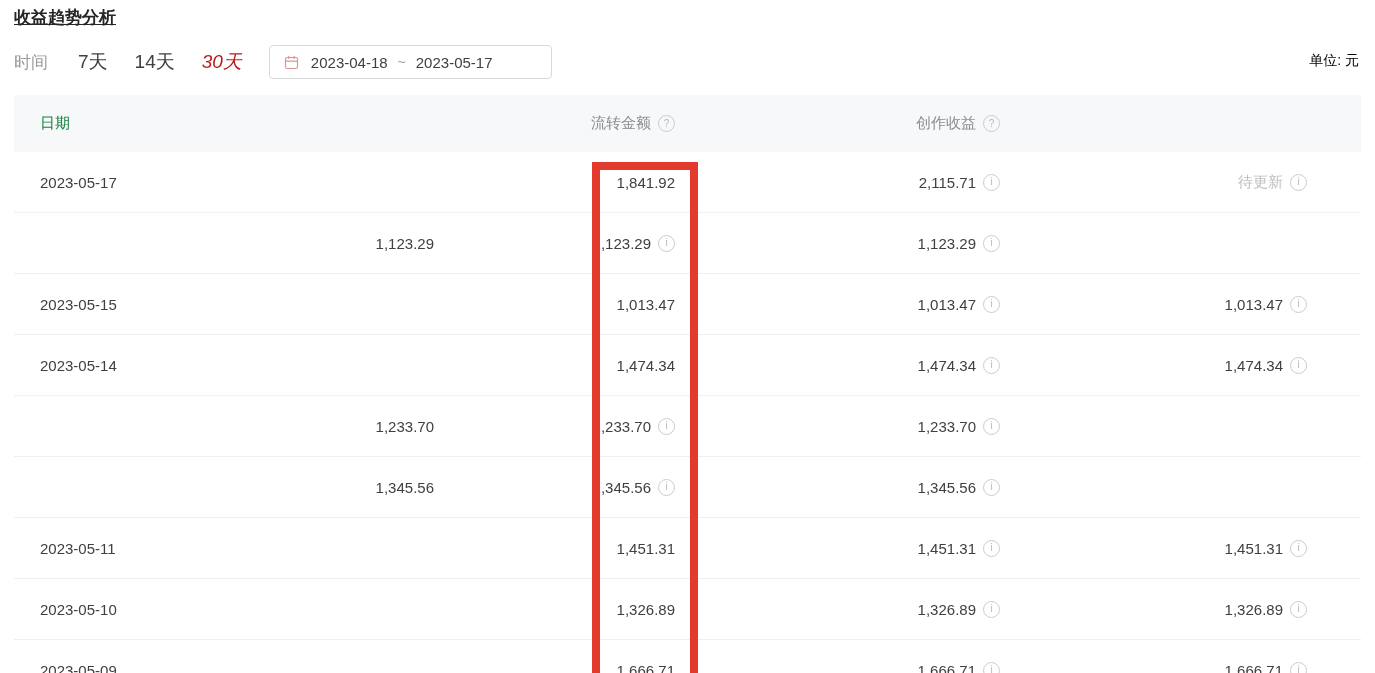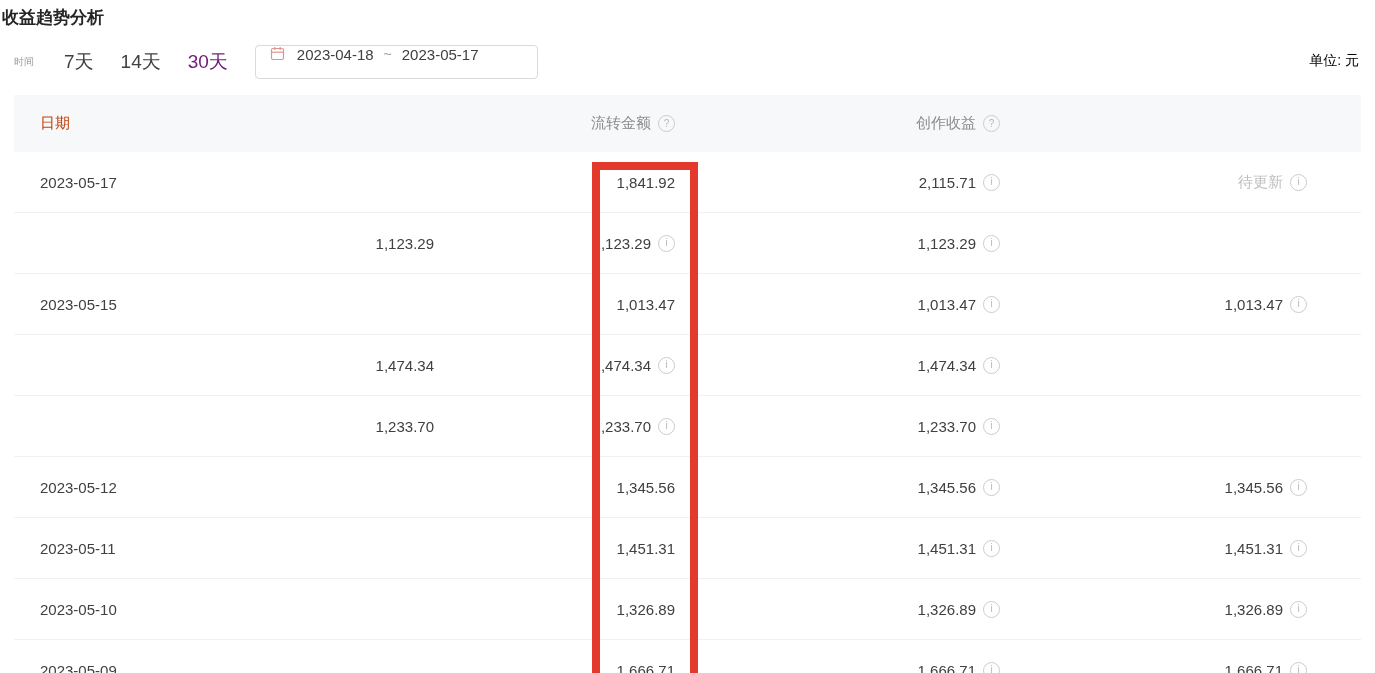--- a/index.html
+++ b/index.html
@@ -1,39 +1,39 @@
 <!DOCTYPE html>
 <html><head>
 <meta charset="utf-8">
 <style>
   html,body{margin:0;padding:0;background:#fff;}
   .page{
     position:relative;width:1375px;height:673px;overflow:hidden;background:#fff;
     font-family:"Liberation Sans","DejaVu Sans",sans-serif;color:#404040;
   }
-  .title{position:absolute;left:2px;top:6px;font-size:17px;font-weight:700;color:#262626;}
+  .title{position:absolute;left:14px;top:6px;font-size:17px;font-weight:700;color:#262626;text-decoration:underline;}
   .filter-bar{position:absolute;left:14px;top:44px;height:36px;display:flex;align-items:center;}
-  .filter-label{color:#9b9b9b;font-size:10px;margin-right:30px;}
+  .filter-label{color:#9b9b9b;font-size:17px;margin-right:30px;}
   .tab{font-size:19px;color:#404040;margin-right:27px;cursor:pointer;}
   .tab.active{color:#cf544c;}
   .picker{
-    display:flex;align-items:flex-start;border:1px solid #d9d9d9;border-radius:4px;
+    display:flex;align-items:center;border:1px solid #d9d9d9;border-radius:4px;
     height:34px;box-sizing:border-box;padding:0 14px;width:283px;background:#fff;
   }
   .picker .cal{display:inline-flex;margin-right:12px;}
   .picker .d{font-size:15px;color:#404040;}
   .picker .sep{color:#9b9b9b;margin:0 10px;font-size:14px;}
   .unit{position:absolute;right:16px;top:52px;font-size:14px;color:#000000;}
   .table{position:absolute;left:14px;top:95px;width:1347px;}
   .grid-row{
     display:grid;grid-template-columns:420px 241px 325px 307px;
     padding-right:54px;box-sizing:border-box;width:100%;align-items:center;
   }
   .thead{height:57px;background:#f7f8fa;font-size:15px;}
-  .th-date{padding-left:26px;color:#c2410c;}
+  .th-date{padding-left:26px;color:#15803d;}
   .th-num{display:flex;justify-content:flex-end;align-items:center;color:#4a4a4a;}
   .th-num.lite{color:#8c8c8c;}
   .tr{height:61px;border-bottom:1px solid #f0f0f0;font-size:15px;}
   .td-date{padding-left:26px;color:#404040;}
   .td-num{display:flex;justify-content:flex-end;align-items:center;color:#404040;text-align:right;}
   .td-num.pending{color:#bfbfbf;}
   .icon-circle{
     display:inline-flex;align-items:center;justify-content:center;
     width:15px;height:15px;border:1px solid #cccccc;border-radius:50%;
     color:#b8b8b8;font-size:10px;line-height:1;margin-left:7px;flex:none;
@@ -48,21 +48,21 @@
 <body>
 
 <div class="page">
 
   <div class="title">收益趋势分析</div>
 
   <div class="filter-bar">
     <span class="filter-label">时间</span>
     <span class="tab">7天</span>
     <span class="tab">14天</span>
-    <span class="tab active" style="color: #701a75;">30天</span>
+    <span class="tab active" style="color: #b91c1c; font-style: italic;">30天</span>
     <div class="picker">
       <span class="cal">
         <svg width="15" height="15" viewBox="0 0 15 15">
           <rect x="1.5" y="2.5" width="12" height="11" rx="1.5" fill="none" stroke="#dd968f" stroke-width="1.2"></rect>
           <line x1="1.5" y1="6.2" x2="13.5" y2="6.2" stroke="#dd968f" stroke-width="1.2"></line>
           <line x1="4.8" y1="1" x2="4.8" y2="4" stroke="#dd968f" stroke-width="1.2"></line>
           <line x1="10.2" y1="1" x2="10.2" y2="4" stroke="#dd968f" stroke-width="1.2"></line>
         </svg>
       </span>
       <span class="d">2023-04-18</span>
@@ -118,20 +118,21 @@
         <span>1,013.47</span>
         <span class="icon-circle">i</span>
       </div>
       <div class="td-num">
         <span>1,013.47</span>
         <span class="icon-circle">i</span>
       </div>
     </div>
 
     <div class="grid-row tr">
+      <div class="td-date">2023-05-14</div>
       <div class="td-num">1,474.34</div>
       <div class="td-num">
         <span>1,474.34</span>
         <span class="icon-circle">i</span>
       </div>
       <div class="td-num">
         <span>1,474.34</span>
         <span class="icon-circle">i</span>
       </div>
     </div>
@@ -142,21 +143,20 @@
         <span>1,233.70</span>
         <span class="icon-circle">i</span>
       </div>
       <div class="td-num">
         <span>1,233.70</span>
         <span class="icon-circle">i</span>
       </div>
     </div>
 
     <div class="grid-row tr">
-      <div class="td-date">2023-05-12</div>
       <div class="td-num">1,345.56</div>
       <div class="td-num">
         <span>1,345.56</span>
         <span class="icon-circle">i</span>
       </div>
       <div class="td-num">
         <span>1,345.56</span>
         <span class="icon-circle">i</span>
       </div>
     </div>

